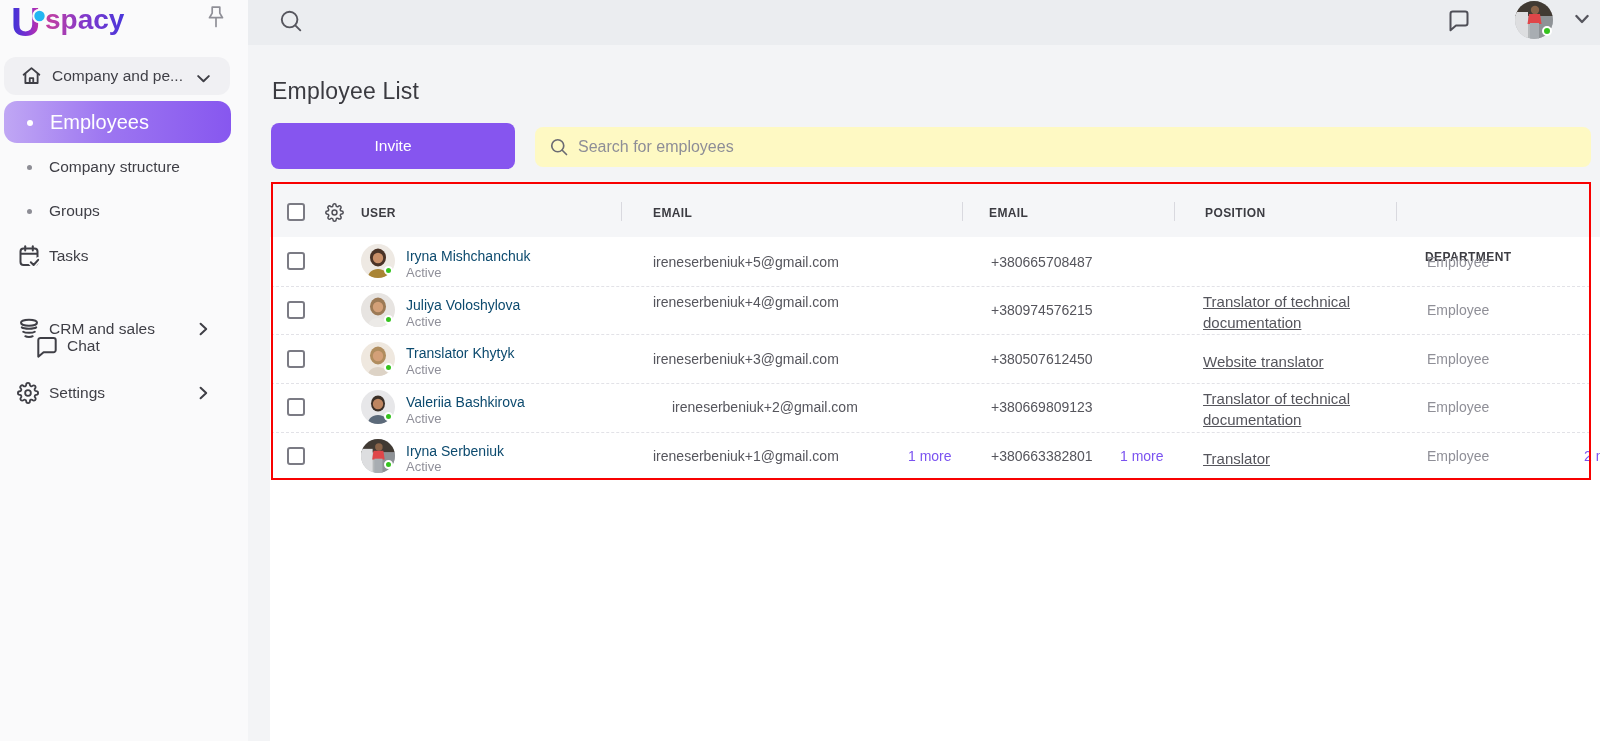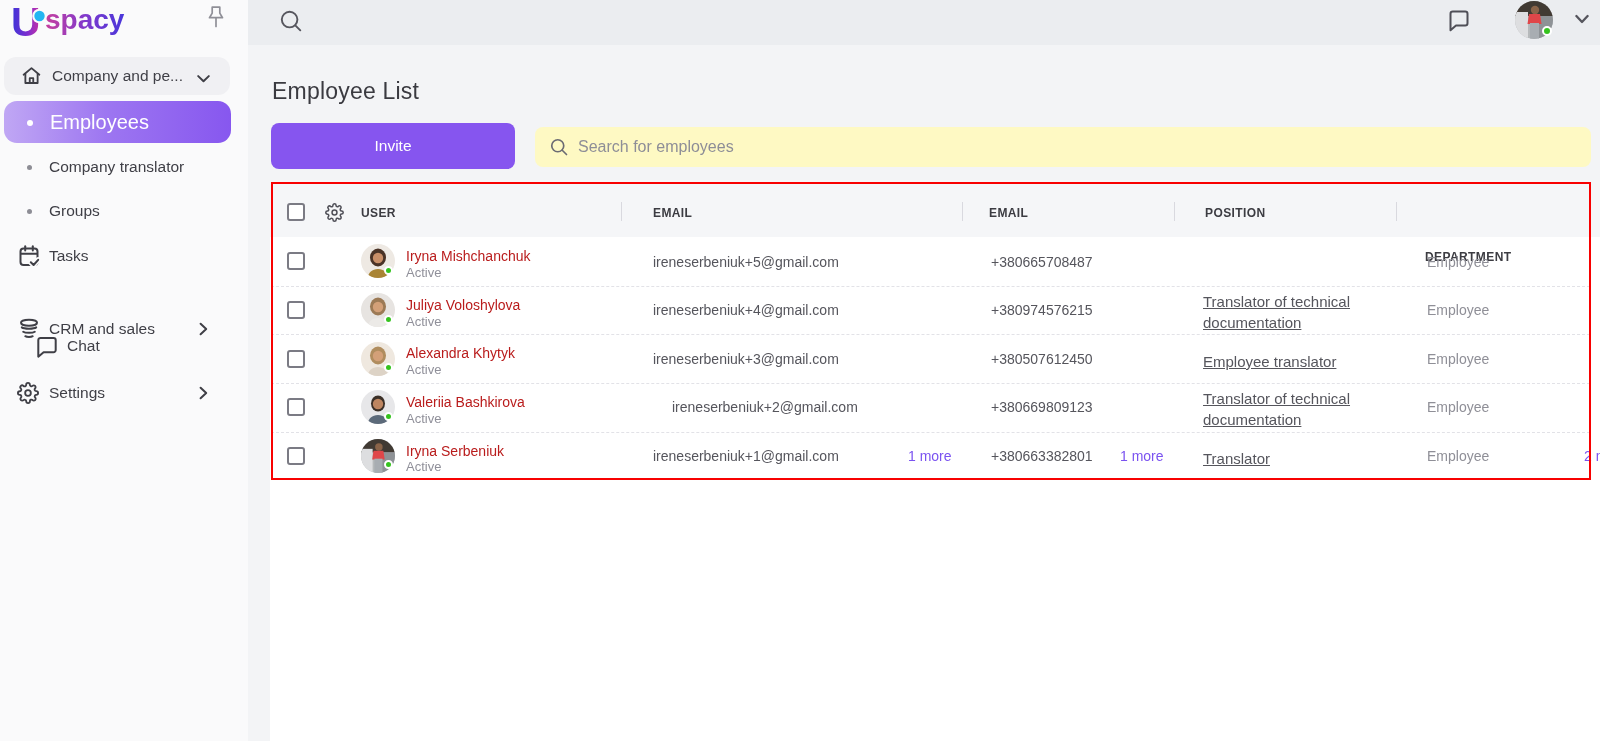--- a/index.html
+++ b/index.html
@@ -36,21 +36,21 @@
   color:#fff; font-size:15.5px; text-align:center; line-height:46px; }
 #search { left:535px; top:127px; width:1056px; height:40px; background:#fef9c3; border-radius:8px; }
 #search span { position:absolute; left:43px; top:11px; font-size:16px; color:#8e8e97; }
 
 
 #thead { left:270px; top:180px; width:1330px; height:57px; background:#f5f6f8; }
 .hlabel { position:absolute; font-size:12px; font-weight:bold; color:#3c3c42; letter-spacing:.4px; top:206px; }
 .hsep { position:absolute; top:202px; width:1px; height:19px; background:#d9d9df; }
 .cb { position:absolute; left:287px; width:18px; height:18px; border:2px solid #7b7b84; border-radius:3px; background:#fff; }
 .avatar { position:absolute; left:361px; width:34px; height:34px; }
-.name { position:absolute; left:406px; font-size:14px; line-height:16px; color:#b91c1c; white-space:nowrap; }
+.name { position:absolute; left:406px; font-size:14px; line-height:16px; color:#0c4a6e; white-space:nowrap; }
 .active { position:absolute; left:406px; font-size:13px; color:#90909a; }
 .email { position:absolute; left:653px; font-size:14px; line-height:16px; color:#55555c; }
 .phone { position:absolute; left:991px; font-size:14px; line-height:16px; color:#55555c; }
 .pos { position:absolute; left:1203px; font-size:15px; color:#55555c; line-height:21px;text-decoration:underline; }
 .dept { position:absolute; left:1427px; font-size:14px; line-height:16px; color:#8f8f97; }
 .more { position:absolute; font-size:14px; line-height:16px; color:#7a52f0; }
 #redbox { left:271px; top:182px; width:1320px; height:298px; border:2.5px solid #f80101; }
 </style>
 </head>
 <body>
@@ -101,21 +101,21 @@
         <path d="M1.2 1.6l5.3 5.2 5.3-5.2" fill="none" stroke="#3f3f46" stroke-width="2" stroke-linecap="round" stroke-linejoin="round"></path>
       </svg>
     </span>
   </div>
 <div id="pill-emp" class="navitem">
     <span class="dot"></span>
     <span class="navtext" style="color:#fff">Employees</span>
   </div>
 <div class="navitem" style="top:152px;height:30px;">
     <span class="dot"></span>
-    <span class="navtext">Company translator</span>
+    <span class="navtext">Company structure</span>
   </div>
 <div class="navitem" style="top:196px;height:30px;">
     <span class="dot"></span>
     <span class="navtext">Groups</span>
   </div>
 <div class="navitem" style="top:241px;height:30px;">
     <span class="navicon">
       <svg width="24" height="24" viewBox="0 0 24 24" fill="none" stroke="#3f3f46" stroke-width="2" stroke-linecap="round" stroke-linejoin="round">
         <rect x="3.5" y="4.5" width="17" height="16.5" rx="3"></rect>
         <line x1="4" y1="9.8" x2="20" y2="9.8"></line>
@@ -266,46 +266,46 @@
         <rect width="34" height="34" fill="#e7e4e1"></rect>
         <ellipse cx="17" cy="13.5" rx="8" ry="9" fill="#9c7a55"></ellipse>
         <circle cx="17" cy="14" r="5.2" fill="#d3a078"></circle>
         <path d="M7 34c0-5.5 4.2-9 10-9s10 3.5 10 9z" fill="#eceae7"></path>
       </g>
     </svg>
   </div>
 <div class="abs" style="left:383.5px;top:314.5px;width:9px;height:9px;background:#35c31e;border:2px solid #fff;border-radius:50%;"></div>
 <div class="name" style="top:296.8px;">Juliya Voloshylova</div>
 <div class="active" style="top:313.5px;">Active</div>
-<div class="email" style="top:302.0px;">ireneserbeniuk+4@gmail.com</div>
+<div class="email" style="top:294px;">ireneserbeniuk+4@gmail.com</div>
 <div class="phone" style="top:302.0px;">+380974576215</div>
 <div class="pos" style="top:290.5px;">Translator of technical<br>documentation</div>
 <div class="dept" style="top:302.0px;">Employee</div>
 <div class="cb" style="top:350px;"></div>
 <div class="avatar" style="top:342px;">
     <svg width="34" height="34" viewBox="0 0 34 34">
       <defs>
         <clipPath id="cr2">
           <circle cx="17" cy="17" r="17"></circle>
         </clipPath>
       </defs>
       <g clip-path="url(#cr2)">
         <rect width="34" height="34" fill="#efe8df"></rect>
         <ellipse cx="17" cy="13.5" rx="8" ry="9" fill="#b08d5e"></ellipse>
         <circle cx="17" cy="14" r="5.2" fill="#d3a078"></circle>
         <path d="M7 34c0-5.5 4.2-9 10-9s10 3.5 10 9z" fill="#ddd3c6"></path>
       </g>
     </svg>
   </div>
 <div class="abs" style="left:383.5px;top:363.1px;width:9px;height:9px;background:#35c31e;border:2px solid #fff;border-radius:50%;"></div>
-<div class="name" style="top:345.4px;">Alexandra Khytyk</div>
+<div class="name" style="top:345.4px;">Translator Khytyk</div>
 <div class="active" style="top:362.1px;">Active</div>
 <div class="email" style="top:350.6px;">ireneserbeniuk+3@gmail.com</div>
 <div class="phone" style="top:350.6px;">+380507612450</div>
-<div class="pos" style="top:350.6px;">Employee translator</div>
+<div class="pos" style="top:350.6px;">Website translator</div>
 <div class="dept" style="top:350.6px;">Employee</div>
 <div class="cb" style="top:398px;"></div>
 <div class="avatar" style="top:390px;">
     <svg width="34" height="34" viewBox="0 0 34 34">
       <defs>
         <clipPath id="cr3">
           <circle cx="17" cy="17" r="17"></circle>
         </clipPath>
       </defs>
       <g clip-path="url(#cr3)">

